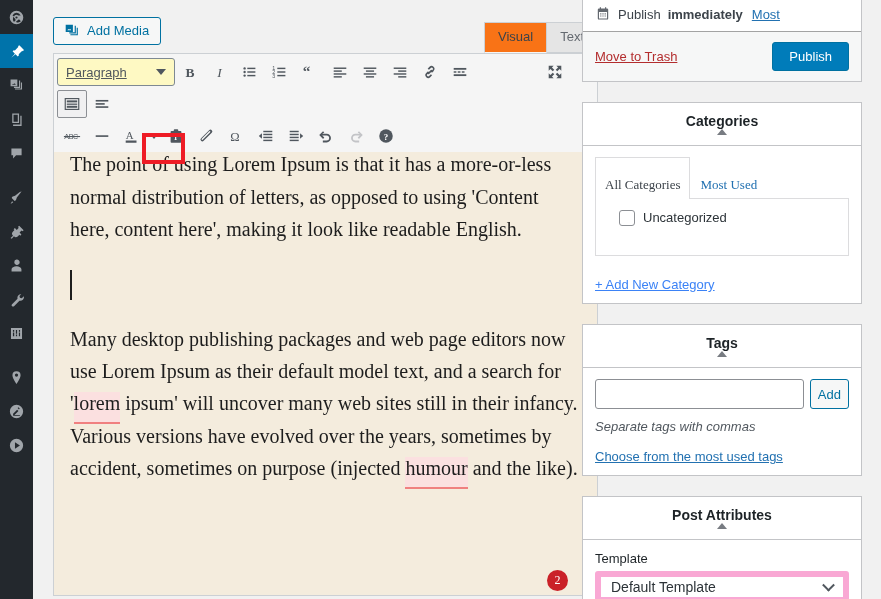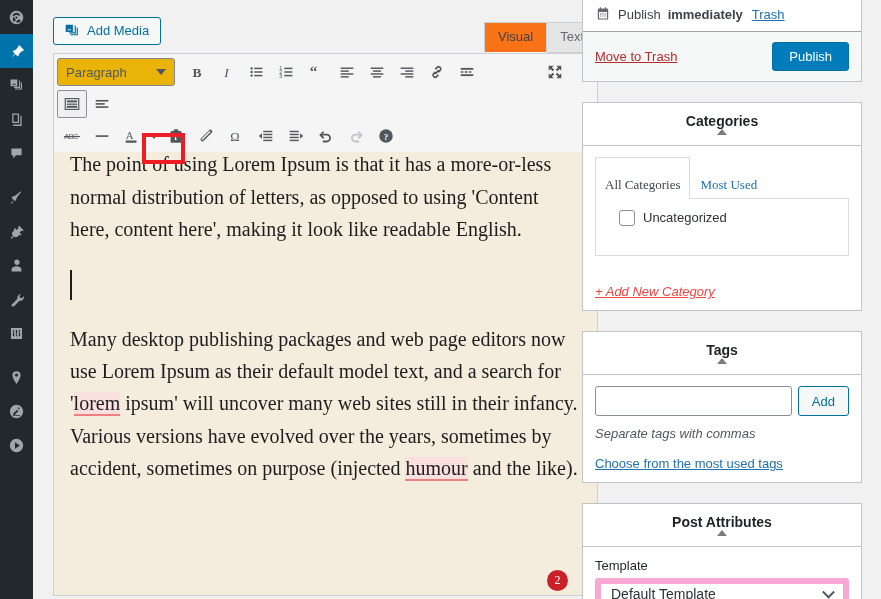--- a/index.html
+++ b/index.html
@@ -115,29 +115,29 @@
   .mce-btn svg { display: block; }
   .mce-btn .g { fill: #50575e; }
   .mce-btn.disabled .g { fill: #c3c4c7; }
   .mce-btn.pressed {
     background: #f0f0f1;
     border-color: #8c8f94;
   }
   .mce-select {
     width: 118px; height: 28px;
     border: 1px solid #7e8993;
-    background: #eab308;
+    background: #fef9c3;
     border-radius: 3px;
     display: flex; align-items: center;
     padding: 0 8px;
     font-size: 13px;
     color: #50575e;
-    margin-right: 7px;
-    cursor: pointer;
-    position: relative;
+    cursor: pointer;
+    position: relative;
+    text-decoration: underline;
   }
   .mce-select .caret {
     position: absolute; right: 8px; top: 50%;
     transform: translateY(-50%);
     width: 0; height: 0;
     border-left: 5px solid transparent;
     border-right: 5px solid transparent;
     border-top: 6px solid #50575e;
   }
   .mce-fullscreen { margin-left: auto; margin-right: 24px; }
@@ -177,21 +177,21 @@
     font-family: "Liberation Serif", serif;
     font-size: 20px;
     line-height: 1.62;
     color: #1d1d1d;
     margin: 0 0 22px 0;
   }
   .mce-body p.first { margin-top: -36px; }
   .spell {
     background: #fbe0e0;
     border-bottom: 2px solid #f08080;
-    padding-bottom: 0px;
+    padding-bottom: 8px;
   }
   .caret-line {
     height: 33px; position: relative;
     margin: 0 0 22px 0;
   }
   .caret-line::before {
     content: "";
     position: absolute; left: 0; top: 2px;
     width: 2px; height: 30px;
     background: #1d1d1d;
@@ -301,42 +301,41 @@
     width: 16px; height: 16px;
     border: 1px solid #8c8f94;
     border-radius: 3px;
     background: #fff;
     flex: 0 0 16px;
     cursor: pointer;
   }
   .cat-item span { font-size: 13px; color: #2c3338; }
   .addcat-link {
     display: inline-block;
-    margin-top: 28px;
-    color: #ef4444;
+    margin-top: 21px;
+    color: #3b82f6;
     text-decoration: underline;
     font-size: 13px;
     cursor: pointer;
-    font-style: italic;
   }
 
   
   .tag-row { display: flex; align-items: center; gap: 6px; }
   .tag-input {
     flex: 1 1 auto; height: 30px;
     border: 1px solid #8c8f94;
     border-radius: 3px;
     background: #fff;
     padding: 0 8px;
     font-size: 13px;
     font-family: "Liberation Sans", sans-serif;
     color: #2c3338;
   }
   .btn-add {
-    height: 30px; padding: 0 13px;
+    height: 30px; padding: 0 7px;
     border: 1px solid #0071a1;
     background: #f6f7f7;
     color: #0071a1;
     border-radius: 3px;
     font-size: 13px;
     cursor: pointer;
   }
   .hint {
     font-style: italic;
     color: #50575e;
@@ -692,21 +691,21 @@
 
     <div class="sidebar">
 
       <div class="publish-box">
         <div class="pub-date-row">
           <svg viewBox="0 0 20 20">
               <path d="M15 3h-1V1.5h-1.5V3h-5V1.5H6V3H5a1.5 1.5 0 00-1.5 1.5v11A1.5 1.5 0 005 17h10a1.5 1.5 0 001.5-1.5v-11A1.5 1.5 0 0015 3zm0 12.5H5V7.5h10v8zM6.5 9H8v1.5H6.5V9zm2.8 0h1.4v1.5H9.3V9zm2.7 0h1.5v1.5H12V9zM6.5 11.8H8v1.4H6.5v-1.4zm2.8 0h1.4v1.4H9.3v-1.4zm2.7 0h1.5v1.4H12v-1.4z"></path>
             </svg>
           <span>Publish</span>
           <b>immediately</b>
-          <a>Trash</a>
+          <a>Most</a>
         </div>
         <div class="pub-actions">
           <span class="trash-link">Move to Trash</span>
           <button class="btn-publish">Publish</button>
         </div>
       </div>
 
       <div class="box">
         <div class="box-head">
           <span class="box-title">Categories</span>

